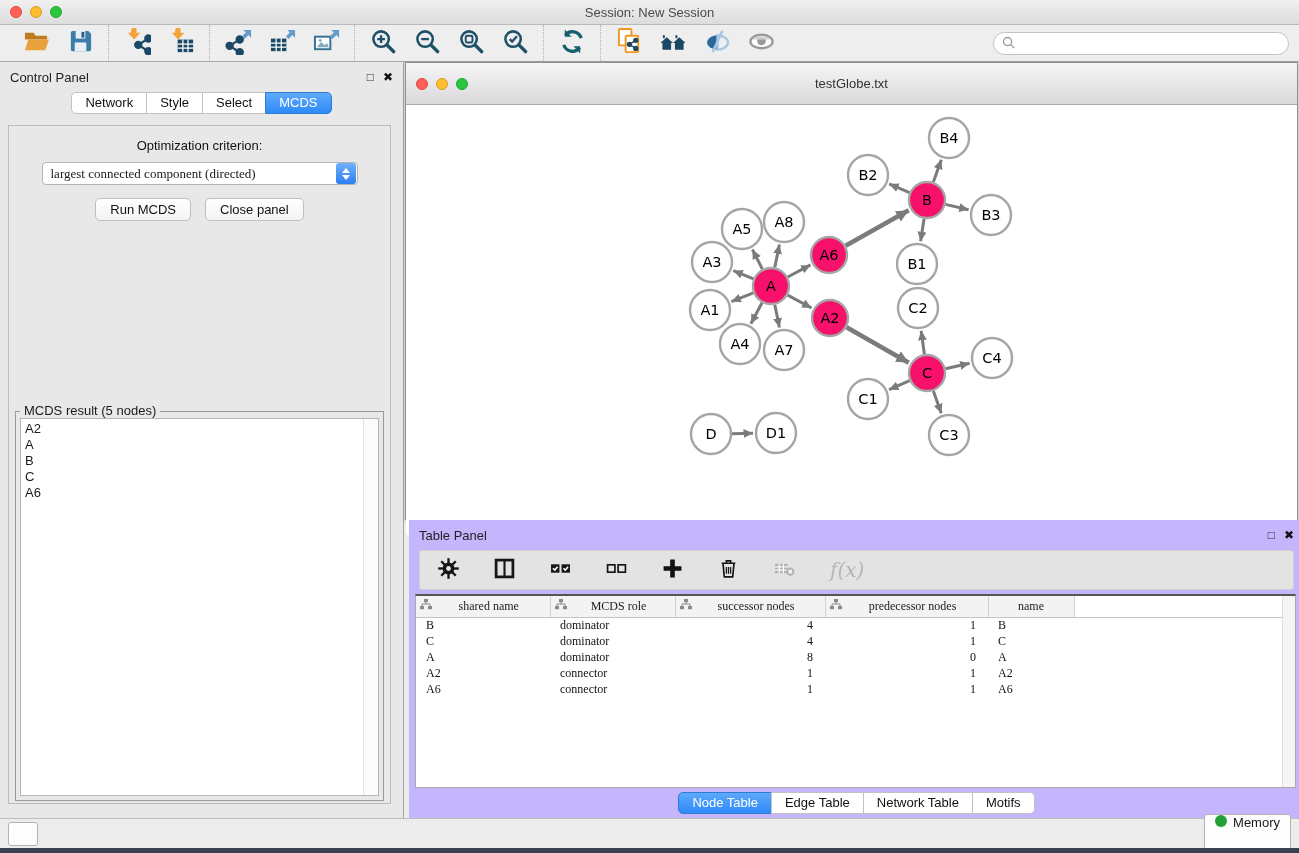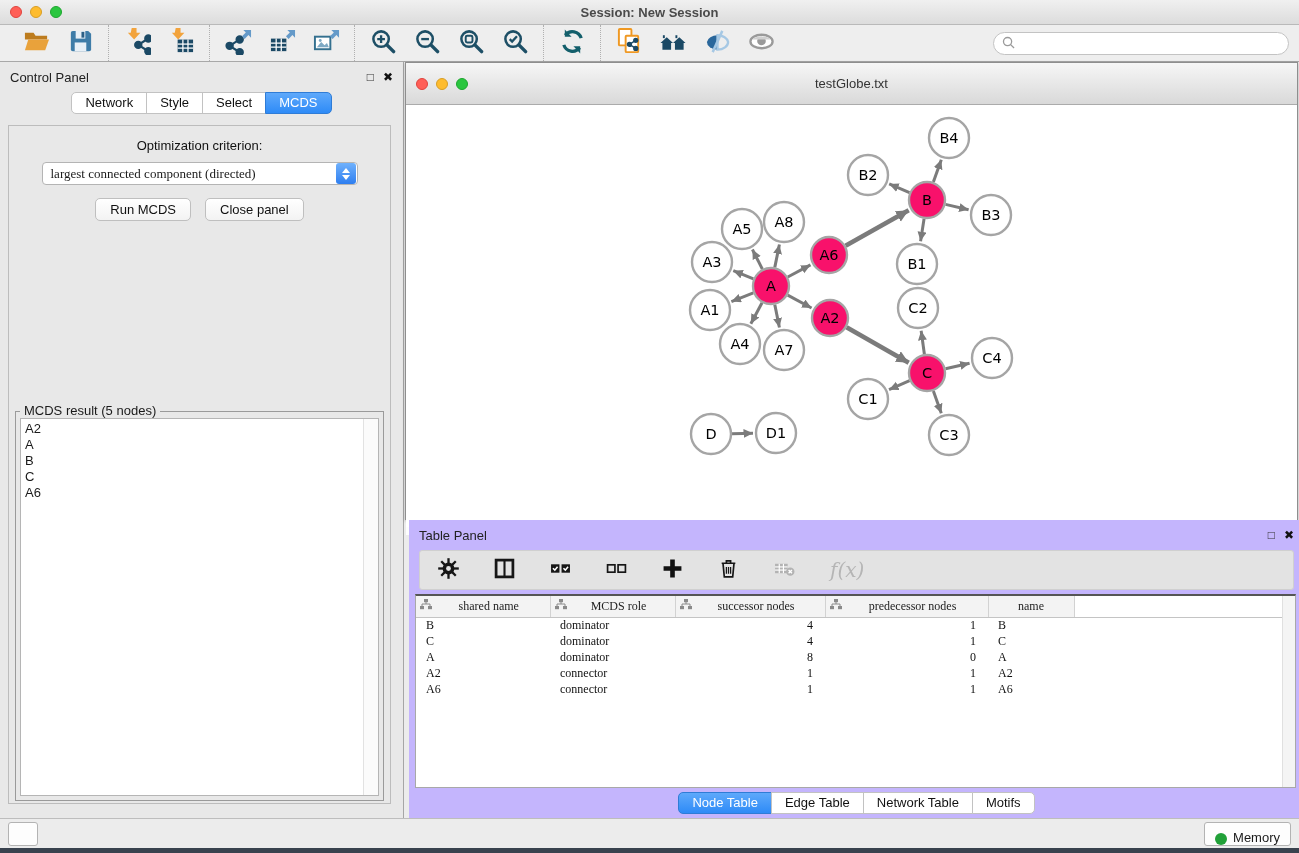--- a/index.html
+++ b/index.html
@@ -11,21 +11,21 @@
   
   #titlebar { position:absolute; left:0; top:0; width:100%; height:25px;
     background:linear-gradient(#f0f0f0,#dcdcdc); border-bottom:1px solid #b9b9b9;
     display:flex; align-items:center; }
   .lights { display:flex; gap:8px; margin-left:10px; }
   .light { width:12px; height:12px; border-radius:50%; }
   .light.red { background:#ff5f57; border:0.5px solid #e0443e; }
   .light.yellow { background:#febc2e; border:0.5px solid #d89e24; }
   .light.green { background:#2ac63f; border:0.5px solid #1da62f; }
   #titlebar .win-title { position:absolute; left:0; right:0; text-align:center;
-    font-size:13px; color:#4a4a4a; pointer-events:none;font-weight:bold; }
+    font-size:13px; color:#4a4a4a; pointer-events:none; }
 
   
   #main-toolbar { position:absolute; left:0; top:25px; width:100%; height:37px;
     background:#eeeeee; border-bottom:1px solid #a8a8a8; display:flex; align-items:center; padding-left:8px; }
   .tgroup { display:flex; align-items:center; height:100%; padding:0 6px; }
   .tgroup + .tgroup { border-left:1px dotted #b0b0b0; }
   .tbtn { width:44px; height:34px; border:none; background:transparent; display:flex;
     align-items:center; justify-content:center; cursor:default; }
   .tbtn svg { width:27px; height:27px; }
   #searchbox { position:absolute; right:10px; top:7px; width:296px; height:23px;
@@ -117,22 +117,22 @@
   #node-table td.num { text-align:right; padding-right:12px; }
   #tp-tablewrap::after { content:""; position:absolute; top:0; right:0; bottom:0; width:12px;
     background:#f4f4f4; border-left:1px solid #e0e0e0; }
   #table-tabs-row { position:absolute; left:0; right:0; top:272px; display:flex; justify-content:center; }
 
   
   #status-bar { position:absolute; left:0; top:818px; width:100%; height:30px; background:#ececec;
     border-top:1px solid #bdbdbd; display:flex; align-items:center; padding:0 8px; }
   #list-btn { width:30px; height:24px; background:#fdfdfd; border:1px solid #b3b3b3; border-radius:3px;
     display:flex; align-items:center; justify-content:center; cursor:default; }
-  #memory-btn { margin-left:auto; height:24px; background:#fdfdfd; border:1px solid #b3b3b3; border-radius:3px;
-    display:flex; align-items:flex-end; gap:6px; padding:0 10px; font-size:13px; cursor:default; }
+  #memory-btn { margin-left:auto; height:40px; background:#fdfdfd; border:1px solid #b3b3b3; border-radius:3px;
+    display:flex; align-items:flex-start; gap:6px; padding:0 10px; font-size:13px; cursor:default; }
   #memory-dot { width:12px; height:12px; border-radius:50%; }
   #desktop-strip { position:absolute; left:0; top:848px; width:100%; height:5px; background:#39424e; }
 
   .graph-label { font-family:"DejaVu Sans","Liberation Sans",sans-serif; font-size:14.5px; fill:#000; }
 </style>
 </head>
 <body>
 
 <div id="app">
 

